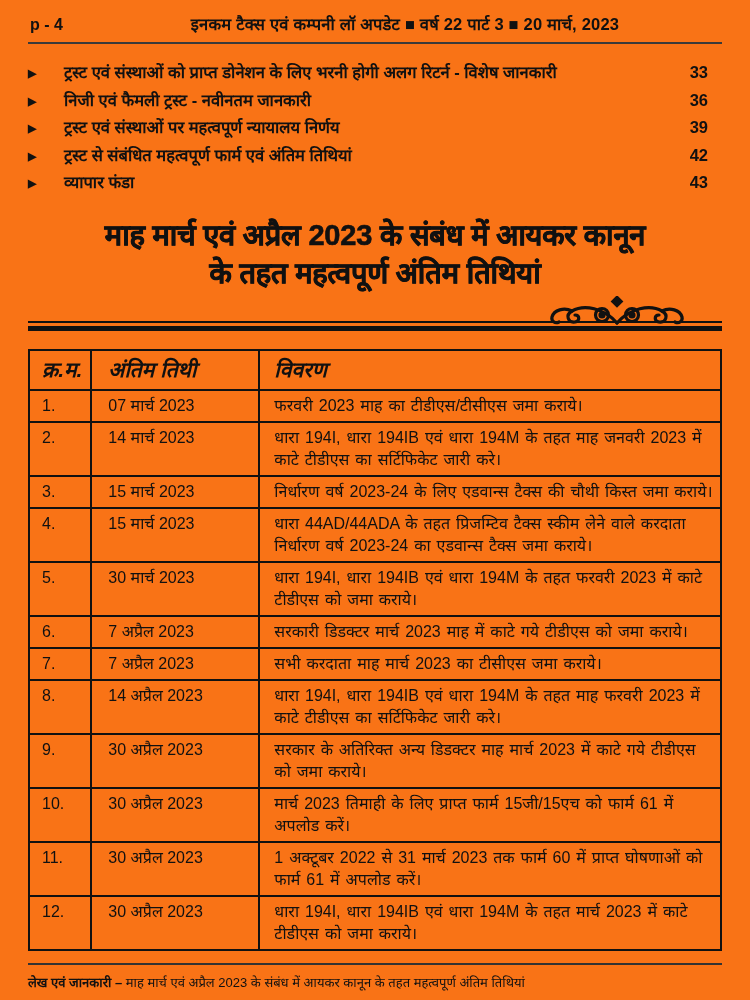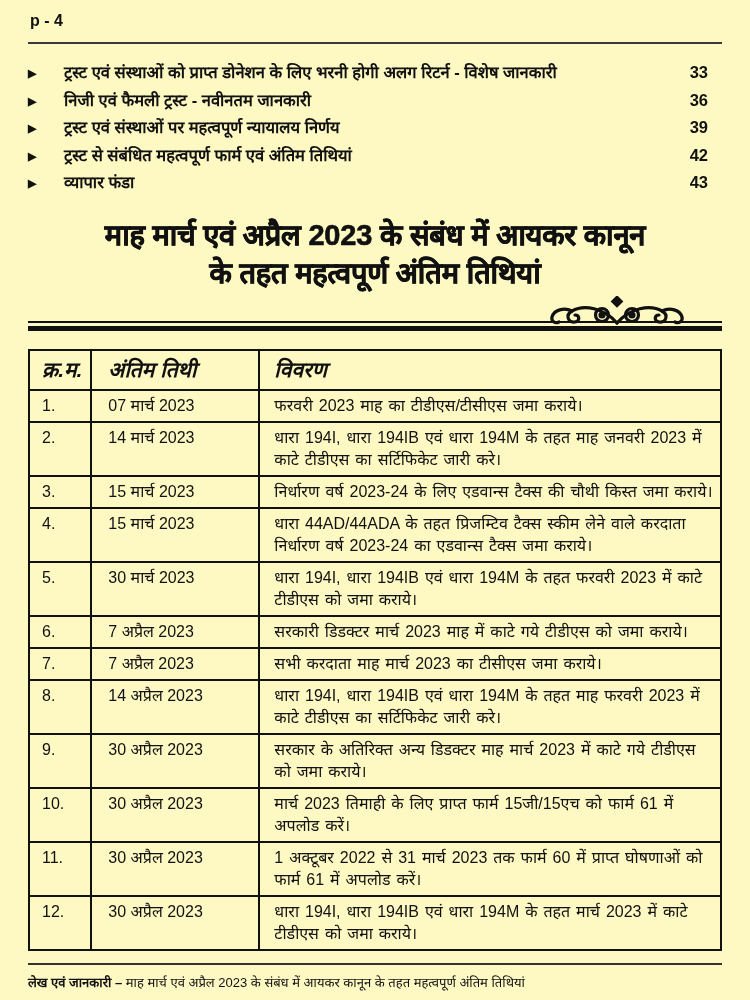--- a/index.html
+++ b/index.html
@@ -2,21 +2,21 @@
 <html><head>
 <meta charset="utf-8">
 <style>
   * { margin: 0; padding: 0; box-sizing: border-box; }
   html, body { background: #e9e9e9; }
   body { font-family: "Liberation Sans", sans-serif; }
   .page {
     position: relative;
     width: 750px; height: 1000px;
     margin: 0 auto;
-    background: #fef9c3;
+    background: #f97316;
     color: #111111;
     padding: 10px 28px 0 28px;
     overflow: hidden;
   }
 
   
   .masthead {
     display: flex; align-items: baseline;
     padding: 2px 2px 0 2px;
     height: 26px;
@@ -96,20 +96,21 @@
   }
   .footer .footer-label { font-weight: bold; }
 </style>
 </head>
 <body>
 
 <div class="page">
 
   <div class="masthead">
     <span class="page-label">p - 4</span>
+    <span class="masthead-title">इनकम टैक्स एवं कम्पनी लॉ अपडेट ■ वर्ष 22 पार्ट 3 ■ 20 मार्च, 2023</span>
   </div>
   <div class="masthead-rule"></div>
 
   <div class="toc">
     <div class="toc-item">
       <span class="toc-bullet">▶</span>
       <span class="toc-label">ट्रस्ट एवं संस्थाओं को प्राप्त डोनेशन के लिए भरनी होगी अलग रिटर्न - विशेष जानकारी</span>
       <span class="toc-page">33</span>
     </div>
     <div class="toc-item">

